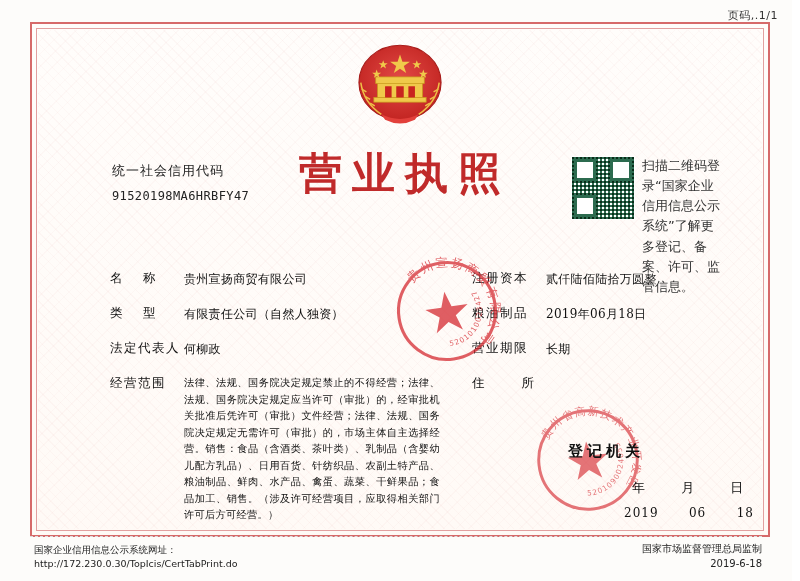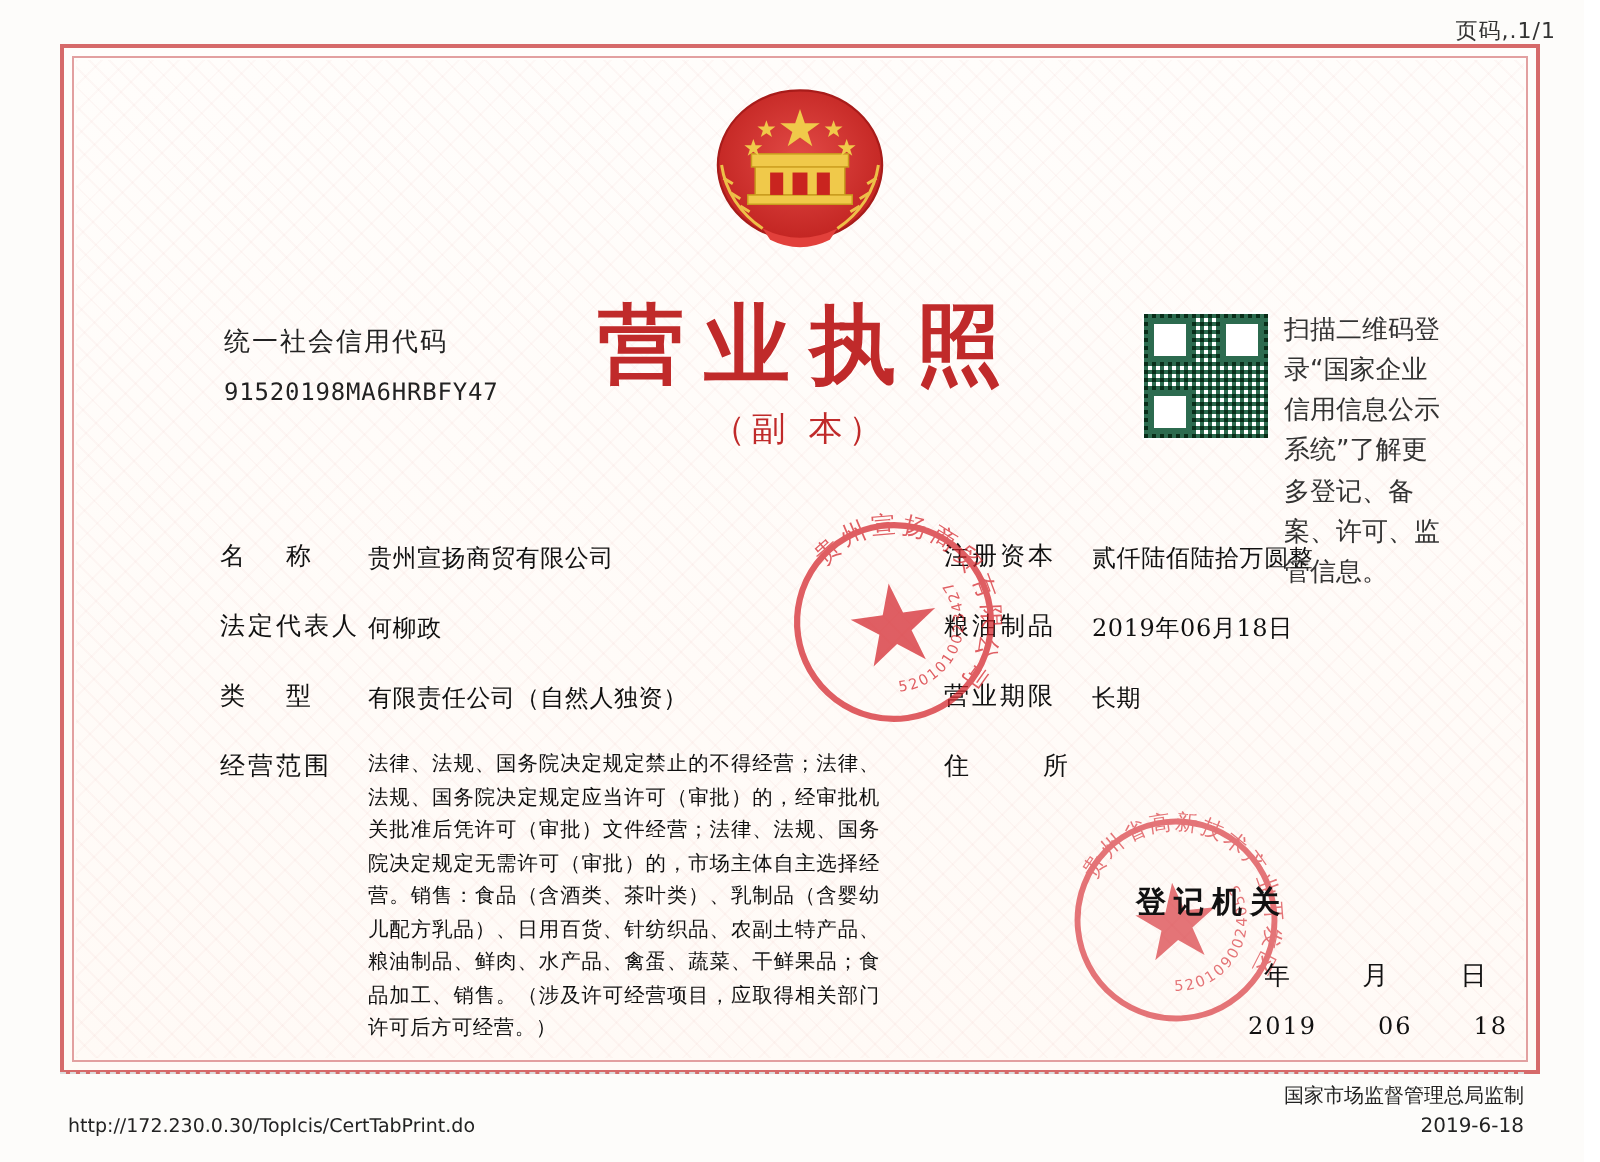--- a/index.html
+++ b/index.html
@@ -319,21 +319,20 @@
           <path d="M102,52 C100,66 92,78 80,86"></path>
           <path d="M24,62 l-5,-3 M28,70 l-5,-3 M33,77 l-5,-3 M96,62 l5,-3 M92,70 l5,-3 M87,77 l5,-3"></path>
         </g>
 
         <path d="M40,86 Q60,96 80,86 L76,92 Q60,100 44,92 Z" fill="#e2403b"></path>
       </svg>
     </div>
 
     <div class="title-block">
       <div class="title-main">营业执照</div>
-      <div class="title-sub">（副 本）</div>
     </div>
 
     <div class="credit-code">
       <div class="cc-label">统一社会信用代码</div>
       <div class="cc-value">91520198MA6HRBFY47</div>
     </div>
 
     <div class="qr-block">
       <div class="qr">
         <span class="fp tl"></span>
@@ -343,26 +342,26 @@
       <div class="qr-text">扫描二维码登录“国家企业信用信息公示系统”了解更多登记、备案、许可、监管信息。</div>
     </div>
 
     <div class="info">
       <div class="col-left">
         <div class="row">
           <div class="lbl">名　称</div>
           <div class="val">贵州宣扬商贸有限公司</div>
         </div>
         <div class="row">
+          <div class="lbl">类　型</div>
+          <div class="val">有限责任公司（自然人独资）</div>
+        </div>
+        <div class="row">
           <div class="lbl w4">法定代表人</div>
           <div class="val">何柳政</div>
-        </div>
-        <div class="row">
-          <div class="lbl">类　型</div>
-          <div class="val">有限责任公司（自然人独资）</div>
         </div>
         <div class="row row-scope">
           <div class="lbl w4">经营范围</div>
           <div class="val small">法律、法规、国务院决定规定禁止的不得经营；法律、法规、国务院决定规定应当许可（审批）的，经审批机关批准后凭许可（审批）文件经营；法律、法规、国务院决定规定无需许可（审批）的，市场主体自主选择经营。销售：食品（含酒类、茶叶类）、乳制品（含婴幼儿配方乳品）、日用百货、针纺织品、农副土特产品、粮油制品、鲜肉、水产品、禽蛋、蔬菜、干鲜果品；食品加工、销售。（涉及许可经营项目，应取得相关部门许可后方可经营。）</div>
         </div>
       </div>
 
       <div class="col-right">
         <div class="row">
           <div class="lbl w4">注册资本</div>
@@ -425,20 +424,21 @@
     <div class="date-values">
       <span>2019</span>
       <span>06</span>
       <span>18</span>
     </div>
   </div>
 
   <div class="footer-sep"></div>
 
   <div class="footer-left">
+    <div>国家企业信用信息公示系统网址：</div>
     <div>http://172.230.0.30/TopIcis/CertTabPrint.do</div>
   </div>
 
   <div class="footer-right">
     <div>国家市场监督管理总局监制</div>
     <div>2019-6-18</div>
   </div>
 
 </div>
 

